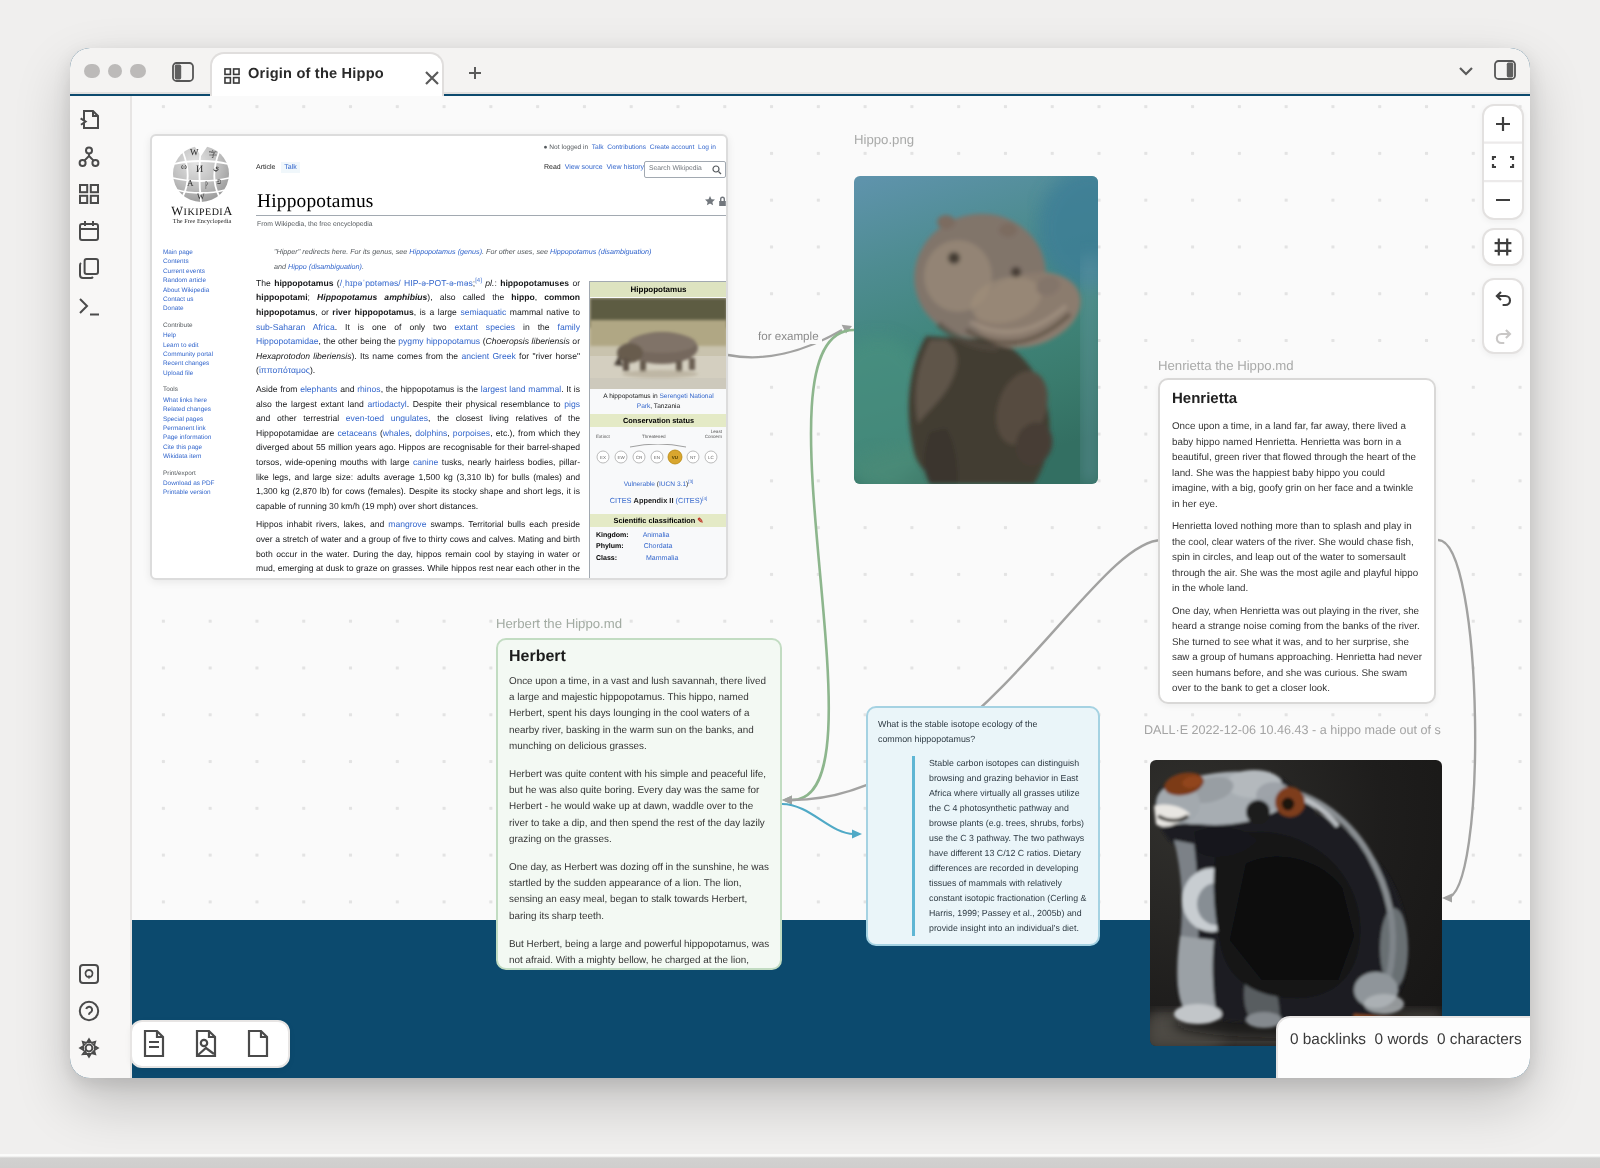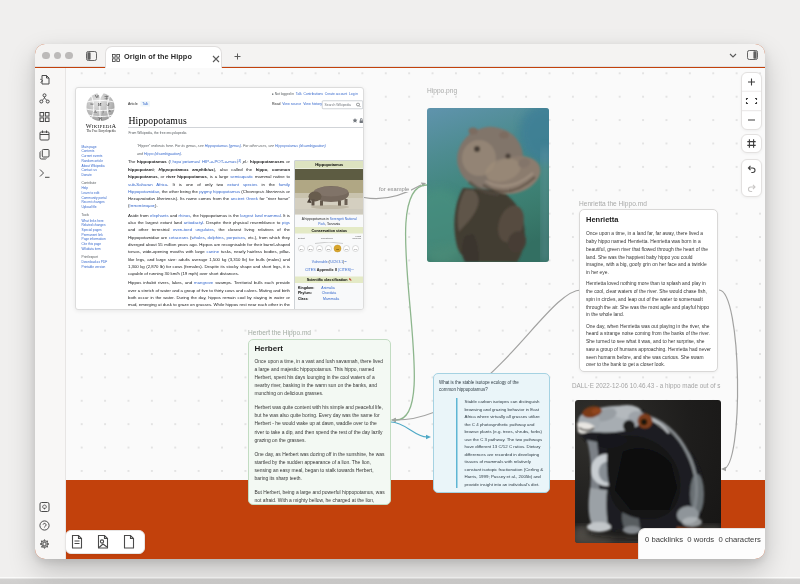--- a/index.html
+++ b/index.html
@@ -4,24 +4,23 @@
 <style>
   * { margin:0; padding:0; box-sizing:border-box; }
   html,body { width:800px; height:584px; overflow:hidden; }
   body {
     font-family:"Liberation Sans", sans-serif;
     background:#f0efee;
     position:relative;
   }
   #win {
     position:absolute; left:35px; top:24px; width:730px; height:515px;
-    background:#c2410c; border-radius:10px;
+    background:#0c4a6e; border-radius:10px;
     box-shadow: 0 12px 28px rgba(0,0,0,.20), 0 3px 9px rgba(0,0,0,.10);
     overflow:hidden;
-    margin-top:20px;
   }
   
   #hdr { position:absolute; left:0; top:0; width:730px; height:23px; background:#f4f3f2; border-bottom:1px solid #e2e0df; }
   .light { position:absolute; top:7.5px; width:7.5px; height:7.5px; border-radius:50%; background:#bcbab9; }
   #tab {
     position:absolute; left:70px; top:2px; width:117px; height:22px;
     background:#fff; border:1px solid #e0dedd; border-bottom:none;
     border-radius:7px 7px 0 0;
   }
   #tab .ttxt { position:absolute; left:18px; top:5px; font-size:7.3px; font-weight:700; color:#2a2a2a; letter-spacing:.1px; }

